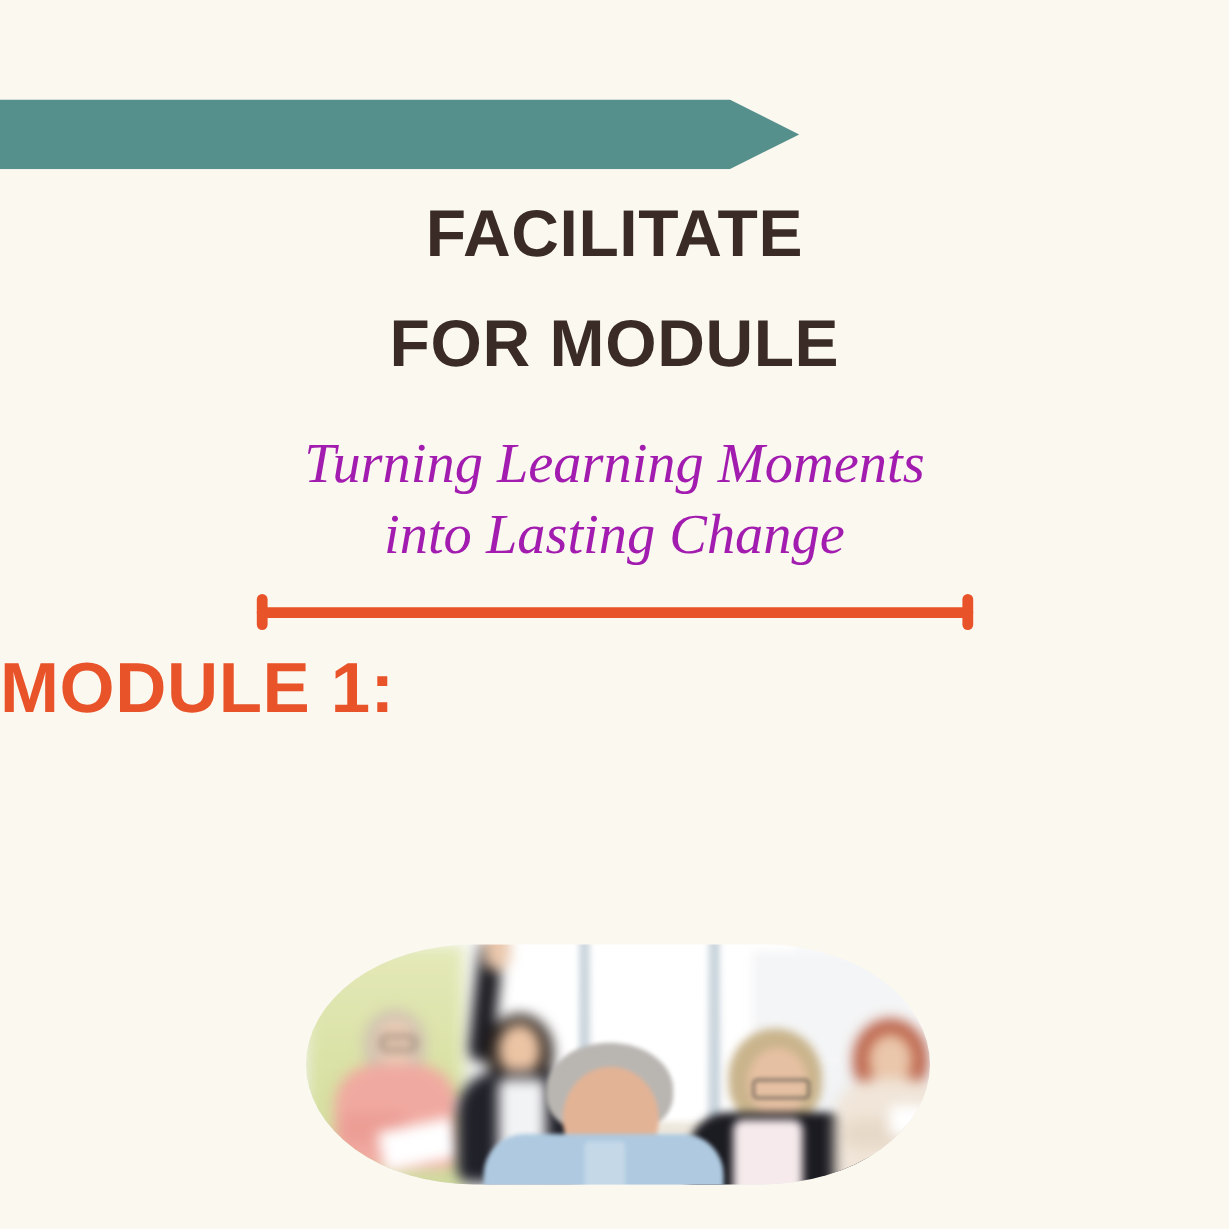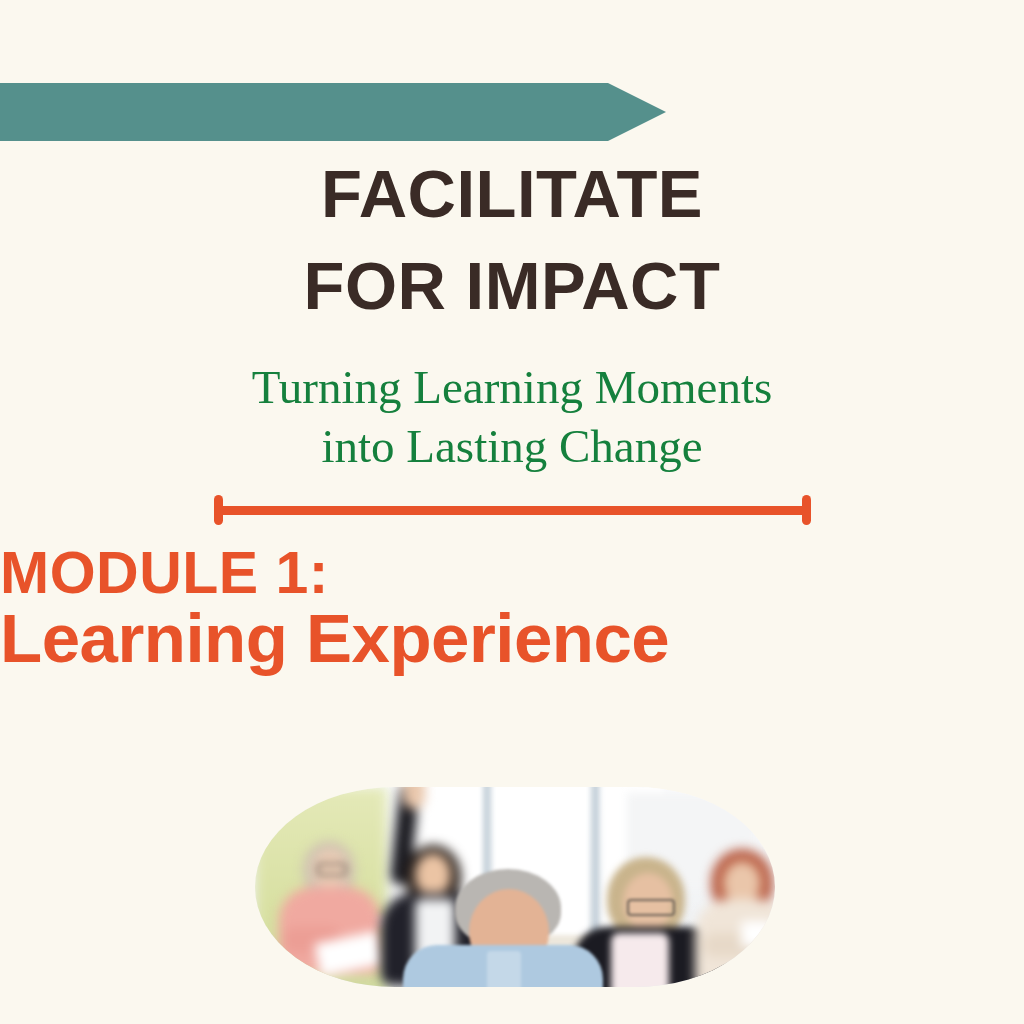--- a/index.html
+++ b/index.html
@@ -42,38 +42,39 @@
     left: 0;
     right: 0;
     top: 148px;
     text-align: center;
   }
   .title-line {
     display: block;
     color: #3A2B26;
     font-family: "Liberation Sans", sans-serif;
     font-weight: bold;
-    font-size: 67px;
+    font-size: 55px;
     line-height: 92px;
     letter-spacing: 0.5px;
     white-space: nowrap;
   }
 
   
   .subtitle-block {
     position: absolute;
     left: 0;
     right: 0;
     top: 358px;
     text-align: center;
   }
   .subtitle-line {
     display: block;
-    color: #15803d;
+    color: #a21caf;
     font-family: "Liberation Serif", serif;
+    font-style: italic;
     font-size: 47px;
     line-height: 59px;
     white-space: nowrap;
   }
 
   
   .divider {
     position: absolute;
     left: 214px;
     top: 495px;
@@ -177,37 +178,36 @@
 <div id="slide">
 
   <div class="banner-arrow">
     <svg viewBox="0 0 666 58" preserveAspectRatio="none" aria-hidden="true">
       <polygon points="0,0 608,0 666,29 608,58 0,58" fill="#55908C"></polygon>
     </svg>
   </div>
 
   <div class="title-block">
     <span class="title-line">FACILITATE</span>
-    <span class="title-line">FOR IMPACT</span>
+    <span class="title-line">FOR MODULE</span>
   </div>
 
   <div class="subtitle-block">
     <span class="subtitle-line">Turning Learning Moments</span>
     <span class="subtitle-line">into Lasting Change</span>
   </div>
 
   <div class="divider">
     <div class="cap left"></div>
     <div class="bar"></div>
     <div class="cap right"></div>
   </div>
 
   <div class="module-block">
     <span class="module-label">MODULE 1:</span>
-    <span class="module-name-line">Learning Experience</span>
   </div>
 
   <div class="photo-frame">
     <div class="photo-scene">
 
       <div class="wall"></div>
       <div class="wall-green"></div>
 
       <div class="win" style="left:150px; top:-6px; width:78px;  height:150px;"></div>
       <div class="win" style="left:238px; top:-6px; width:96px;  height:160px;"></div>

